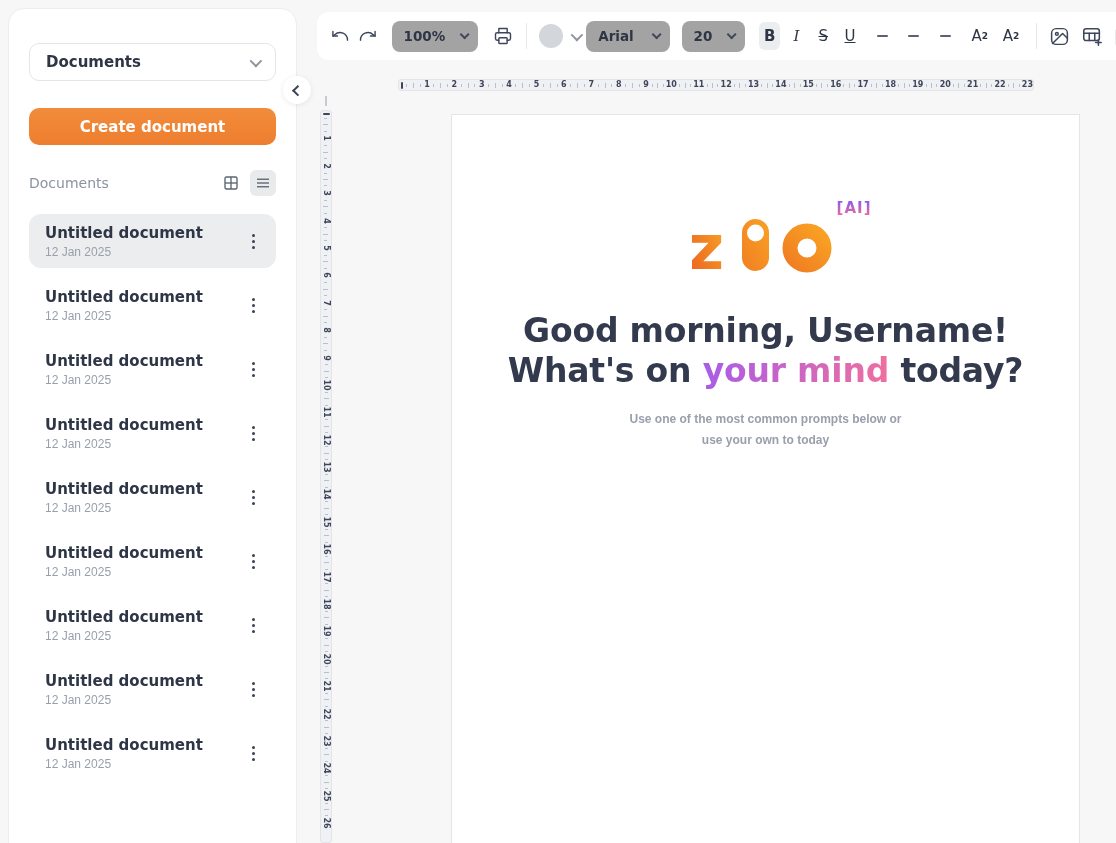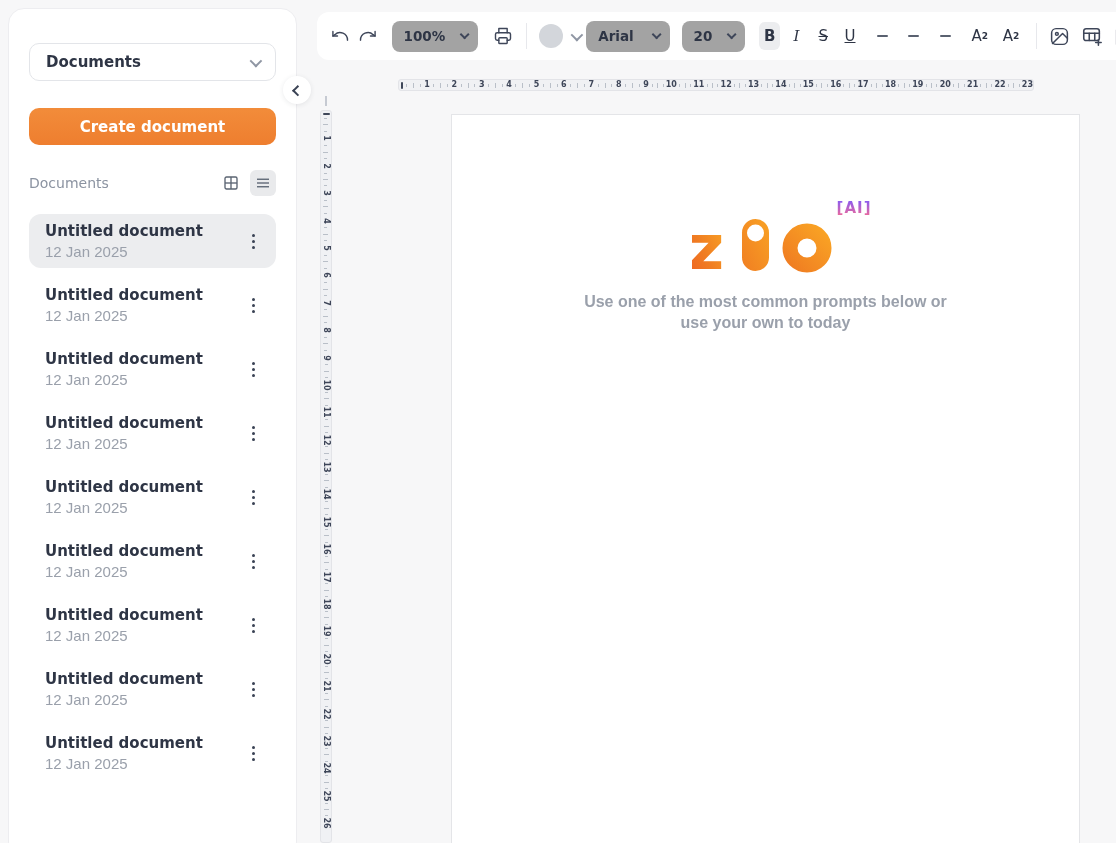--- a/index.html
+++ b/index.html
@@ -46,21 +46,21 @@
     font-family:inherit; width:100%;
   }
   .search-box input::placeholder { color:#a9afba; }
   .doc-list { margin-top:18px; }
   .doc-item {
     display:flex; align-items:center; justify-content:space-between;
     padding:9px 10px 9px 16px; border-radius:12px; height:54px; margin-bottom:10px; cursor:pointer;
   }
   .doc-item.active { background:#ecedef; }
   .doc-title { font-size:15px; font-weight:bold; color:#2e3545; }
-  .doc-date { font-size:15px; color:#9aa0ab; margin-top:3px; font-family:"Liberation Sans",sans-serif; }
+  .doc-date { font-size:12px; color:#9aa0ab; margin-top:3px; font-family:"Liberation Sans",sans-serif; }
   .kebab { width:26px; height:30px; display:flex; flex-direction:column; align-items:center;
            justify-content:center; gap:3px; cursor:pointer; }
   .kebab i { width:3px; height:3px; border-radius:50%; background:#3a4254; display:block; }
 
   .collapse-btn {
     position:absolute; left:283px; top:76px; width:28px; height:28px; border-radius:50%;
     background:#fff; box-shadow:0 1px 5px rgba(40,45,60,.10); border:none; cursor:pointer;
     display:flex; align-items:center; justify-content:center; z-index:5;
   }
   .collapse-btn .chev-left { width:8px; height:8px; border-left:2px solid #3a4254; border-bottom:2px solid #3a4254;
@@ -139,21 +139,21 @@
     -webkit-background-clip:text; background-clip:text; color:transparent;
     letter-spacing:1px;
   }
   .ai-badge .sparkle { position:absolute; right:-7px; top:-7px; font-size:12px; font-weight:bold; }
   .greeting { margin-top:38px; text-align:center; font-size:33px; font-weight:bold;
               color:#333a4e; line-height:40px; letter-spacing:-0.2px; }
   .hl {
     background:linear-gradient(90deg,#a95ce8,#ef6f9e);
     -webkit-background-clip:text; background-clip:text; color:transparent;
   }
-  .subtitle { margin-top:18px; text-align:center; font-size:16px; color:#9aa0ab; line-height:21px;
+  .subtitle { margin-top:18px; text-align:center; font-size:12px; color:#9aa0ab; line-height:21px;
               font-family:"Liberation Sans",sans-serif; font-weight:bold; }
 </style>
 </head>
 <body>
 
 <aside class="sidebar">
   <div class="ws-select">
     <span class="lbl">Documents</span>
     <span class="chev"></span>
   </div>
@@ -1104,18 +1104,22 @@
         </linearGradient>
       </defs>
       <text x="-4" y="58" font-size="62" font-weight="bold" font-family="DejaVu Sans, sans-serif" fill="url(#og)">z</text>
       <rect x="50" y="8" width="27" height="52" rx="13.5" fill="url(#og2)"></rect>
       <circle cx="63.5" cy="22" r="8.5" fill="#ffffff"></circle>
       <circle cx="115" cy="37" r="17" fill="none" stroke="url(#og2)" stroke-width="15"></circle>
     </svg>
     <span class="ai-badge">[<span>AI</span>]<span class="sparkle">+</span></span>
   </div>
 
+  <h1 class="greeting">
+    <span>Good morning, Username!</span><br>
+    <span>What's on </span><span class="hl">your mind</span><span> today?</span>
+  </h1>
 
   <p class="subtitle">
     <span>Use one of the most common prompts below or</span><br>
     <span>use your own to today</span>
   </p>
 </main>
 
 </body></html>

